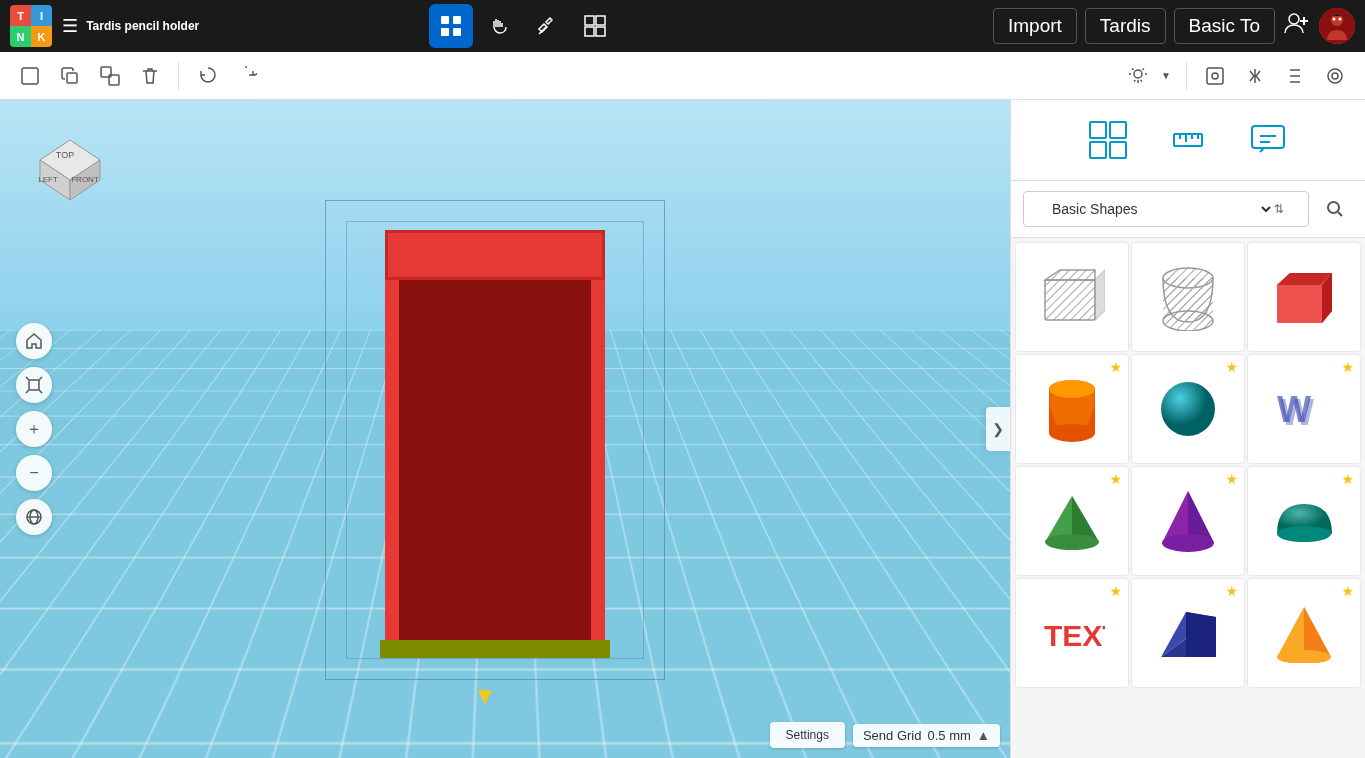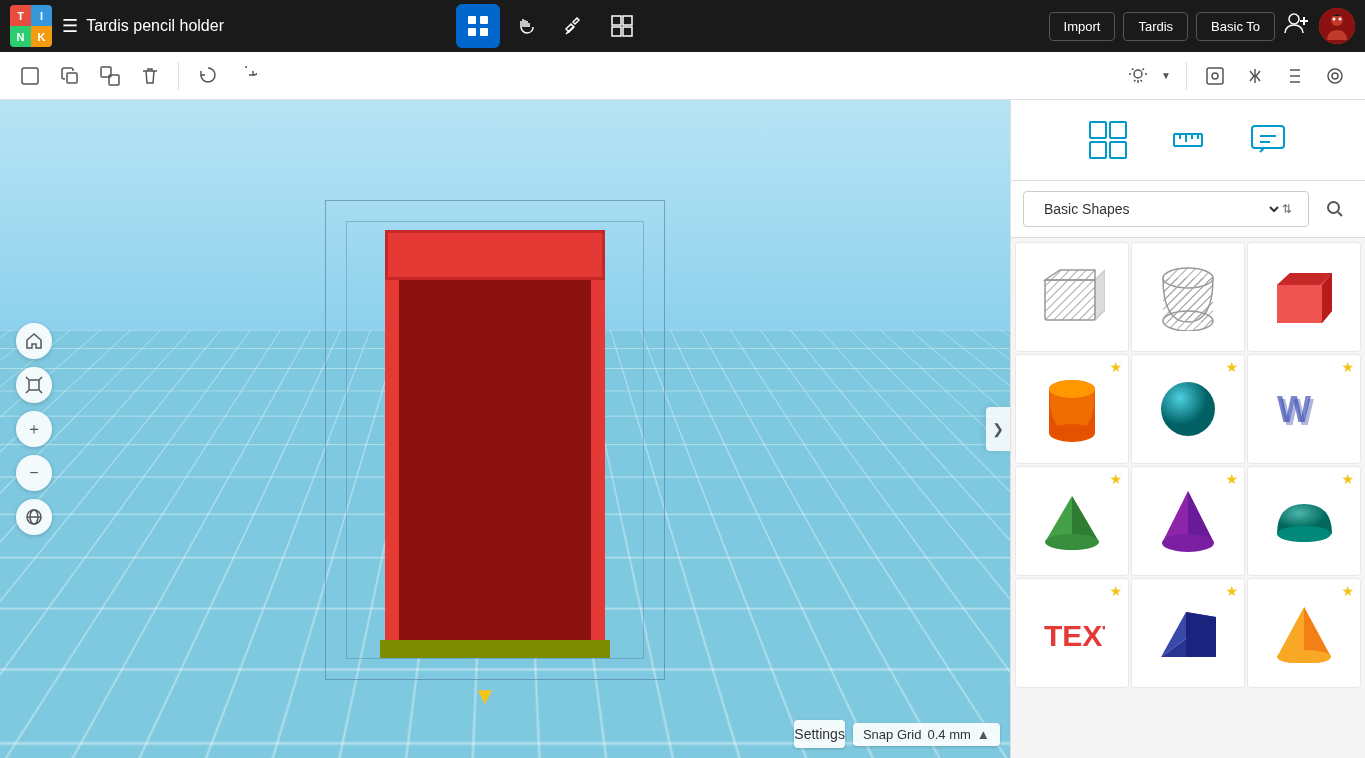--- a/index.html
+++ b/index.html
@@ -25,34 +25,34 @@
       flex-shrink: 0;
     }
     .logo-cell { display: flex; align-items: center; justify-content: center; font-size: 11px; font-weight: bold; color: white; }
     .logo-t { background: #e74c3c; }
     .logo-i { background: #3498db; }
     .logo-n { background: #2ecc71; }
     .logo-k { background: #f39c12; }
 
     #topbar-title-area { display: flex; align-items: center; gap: 8px; flex: 1; }
     #menu-icon { color: white; font-size: 18px; cursor: pointer; }
-    #project-title { color: white; font-size: 16px; font-weight: 400; }
+    #project-title { color: white; font-size: 12px; font-weight: 700; }
 
     #topbar-actions { display: flex; align-items: center; gap: 4px; }
     .topbar-btn {
       width: 44px; height: 44px;
       display: flex; align-items: center; justify-content: center;
       border-radius: 6px; cursor: pointer; color: white; font-size: 20px;
     }
     .topbar-btn.active { background: #0066cc; }
 
     #topbar-right { display: flex; align-items: center; gap: 8px; }
     .top-action-btn {
       background: transparent; border: 1px solid #555; color: white;
-      padding: 6px 14px; border-radius: 4px; cursor: pointer; font-size: 13px;
+      padding: 6px 14px; border-radius: 4px; cursor: pointer; font-size: 19px;
     }
     #add-person-btn { color: white; font-size: 22px; cursor: pointer; }
     #avatar { width: 36px; height: 36px; border-radius: 50%; background: #c0392b; display: flex; align-items: center; justify-content: center; overflow: hidden; cursor: pointer; }
 
     
     #toolbar {
       display: flex;
       align-items: center;
       height: 48px;
       background: #ffffff;
@@ -163,22 +163,22 @@
     }
 
     
     #bottom-bar {
       position: absolute;
       bottom: 10px; right: 10px;
       display: flex; align-items: center; gap: 8px;
     }
     #settings-btn {
       background: rgba(255,255,255,0.9);
-      border: none; padding: 6px 0; border-radius: 4px;
-      cursor: pointer; font-size: 14px; color: #333;
+      border: none; padding: 6px 16px; border-radius: 4px;
+      cursor: pointer; font-size: 12px; color: #333;
       box-shadow: 0 1px 3px rgba(0,0,0,0.2);
     }
     #snap-grid-area {
       background: rgba(255,255,255,0.9);
       border-radius: 4px;
       display: flex; align-items: center; gap: 6px;
       padding: 4px 10px;
       font-size: 13px; color: #333;
       box-shadow: 0 1px 3px rgba(0,0,0,0.2);
     }
@@ -228,21 +228,21 @@
       display: flex;
       align-items: center;
       padding: 10px 12px;
       background: white;
       border-bottom: 1px solid #ddd;
       gap: 8px;
     }
     #shape-select-wrapper {
       flex: 1; display: flex; align-items: center;
       border: 1px solid #ccc; border-radius: 4px;
-      background: white; padding: 0 16px; height: 36px;
+      background: white; padding: 0 24px; height: 36px;
     }
     #shape-select {
       border: none; outline: none; flex: 1; font-size: 14px; color: #333;
       background: transparent; cursor: pointer;
     }
     #search-btn {
       width: 36px; height: 36px;
       background: none; border: none; cursor: pointer;
       display: flex; align-items: center; justify-content: center;
       font-size: 20px; color: #555;
@@ -444,20 +444,32 @@
       </svg>
   </button>
 </div>
 
 <div id="main">
 
   <div id="viewport">
     <div id="viewport-bg"></div>
     <div id="floor-grid"></div>
 
+    <div id="view-cube">
+      <svg class="cube-svg" viewBox="0 0 90 90">
+
+        <polygon points="20,40 50,20 80,40 50,60" fill="#e8e8e8" stroke="#999" stroke-width="1"></polygon>
+        <polygon points="20,40 50,60 50,80 20,60" fill="#d0d0d0" stroke="#999" stroke-width="1"></polygon>
+        <polygon points="50,60 80,40 80,60 50,80" fill="#c0c0c0" stroke="#999" stroke-width="1"></polygon>
+
+        <text x="45" y="38" text-anchor="middle" font-size="9" fill="#555">TOP</text>
+        <text x="28" y="62" text-anchor="middle" font-size="8" fill="#555">LEFT</text>
+        <text x="65" y="62" text-anchor="middle" font-size="8" fill="#555">FRONT</text>
+      </svg>
+    </div>
 
     <div id="left-controls">
       <button class="ctrl-btn" title="Home view">
         <svg width="18" height="18" viewBox="0 0 18 18" fill="none" stroke="#555" stroke-width="1.5">
             <path d="M9 2L2 8v8h5v-4h4v4h5V8z"></path>
           </svg>
       </button>
       <button class="ctrl-btn" title="Fit view">
         <svg width="18" height="18" viewBox="0 0 18 18" fill="none" stroke="#555" stroke-width="1.5">
             <rect x="4" y="4" width="10" height="10" rx="1"></rect>
@@ -491,22 +503,22 @@
       <div class="box-base"></div>
 
       <div style="position:absolute;bottom:10px;left:148px;font-size:24px;color:#f5c518;">▼</div>
     </div>
 
     <div id="edge-arrow">❯</div>
 
     <div id="bottom-bar">
       <button id="settings-btn">Settings</button>
       <div id="snap-grid-area">
-        <span>Snap Grid</span>
-        <span>0.4 mm</span>
+        <span>Send Grid</span>
+        <span>0.5 mm</span>
         <button id="snap-up-btn">▲</button>
       </div>
     </div>
   </div>
 
   <div id="right-panel">
 
     <div id="panel-top-icons">
 
       <button class="panel-icon-btn">

